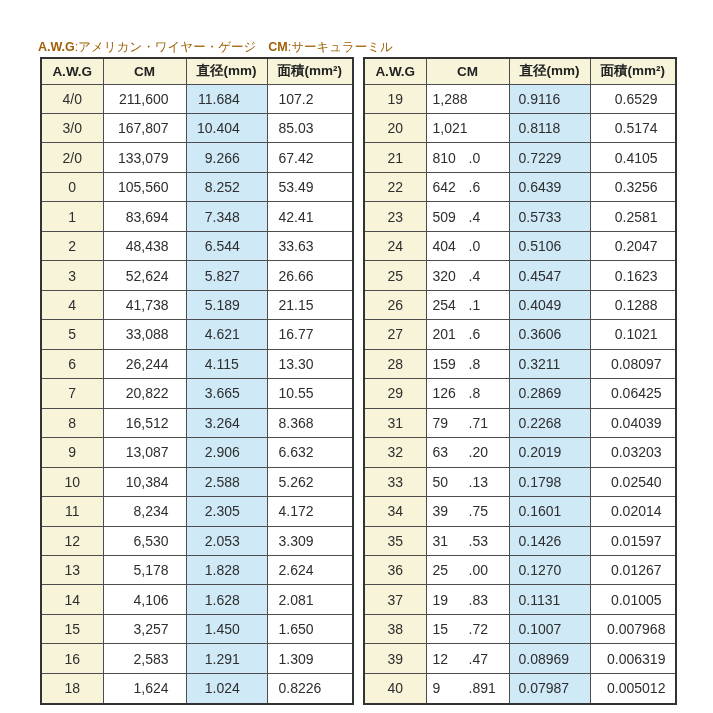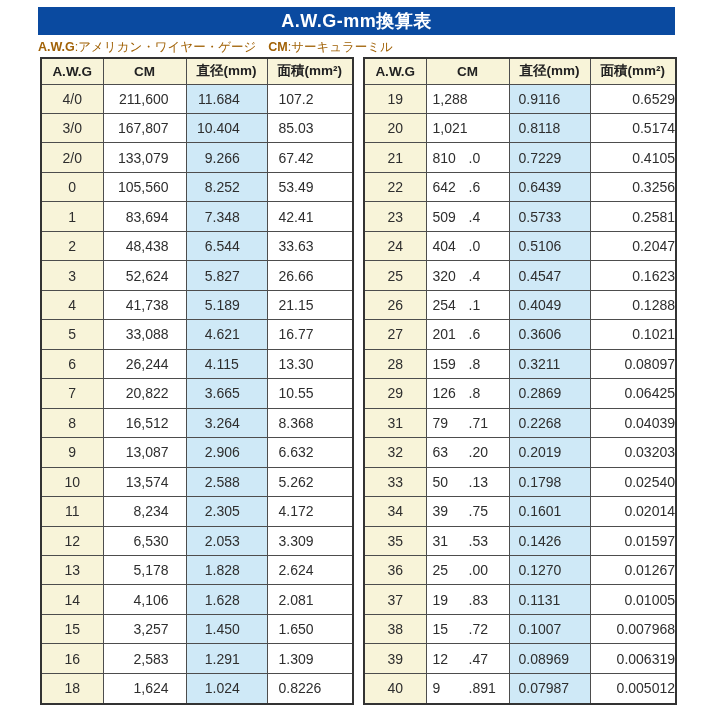--- a/index.html
+++ b/index.html
@@ -40,30 +40,27 @@
   .tbl td.c2{background:#cfe9f7;}
   
   .t-left td.c1{text-align:right;padding-right:17px;}
   .t-left td.c2{text-align:left;padding-left:10px;}
   .t-left td.c2 .ip{display:inline-block;width:16px;text-align:right;}
   .t-left td.c3{text-align:left;padding-left:11px;}
   
   .t-right td.c1{text-align:left;padding-left:6px;}
   .t-right td.c1 .ip{display:inline-block;width:36px;}
   .t-right td.c2{text-align:left;padding-left:9px;}
-  .t-right td.c3{text-align:right;padding-left:7px;margin-top:44px;}
+  .t-right td.c3{text-align:center;padding-left:7px;margin-top:44px;}
 </style>
 </head>
 <body>
 
 <div class="page">
 
-  <div class="title-bar">
-    <span>A.W.G-mm換算表</span>
-  </div>
 
   <div class="legend">
     <span class="term">A.W.G</span><span>:アメリカン・ワイヤー・ゲージ</span><span class="term term2">CM</span><span>:サーキュラーミル</span>
   </div>
 
   <table class="tbl t-left">
     <colgroup>
       <col style="width:62px">
         <col style="width:83px">
         <col style="width:81px">
@@ -151,21 +148,21 @@
           <td class="c3">8.368</td>
         </tr>
         <tr>
           <td class="c0">9</td>
           <td class="c1">13,087</td>
           <td class="c2"><span class="ip">2</span><span class="fp">.906</span></td>
           <td class="c3">6.632</td>
         </tr>
         <tr>
           <td class="c0">10</td>
-          <td class="c1">13,574</td>
+          <td class="c1">10,384</td>
           <td class="c2"><span class="ip">2</span><span class="fp">.588</span></td>
           <td class="c3">5.262</td>
         </tr>
         <tr>
           <td class="c0">11</td>
           <td class="c1">8,234</td>
           <td class="c2"><span class="ip">2</span><span class="fp">.305</span></td>
           <td class="c3">4.172</td>
         </tr>
         <tr>

